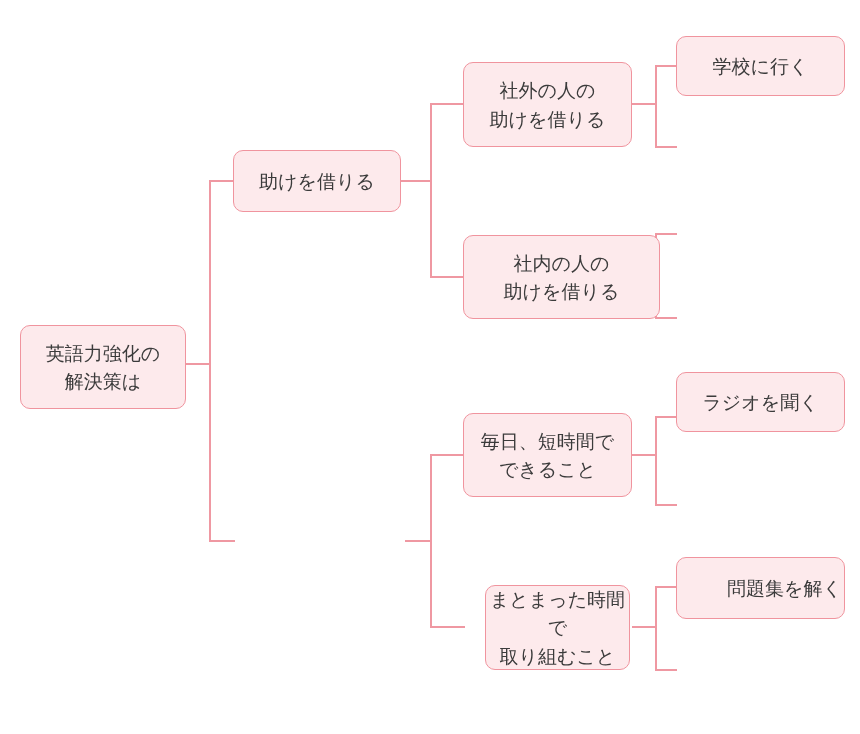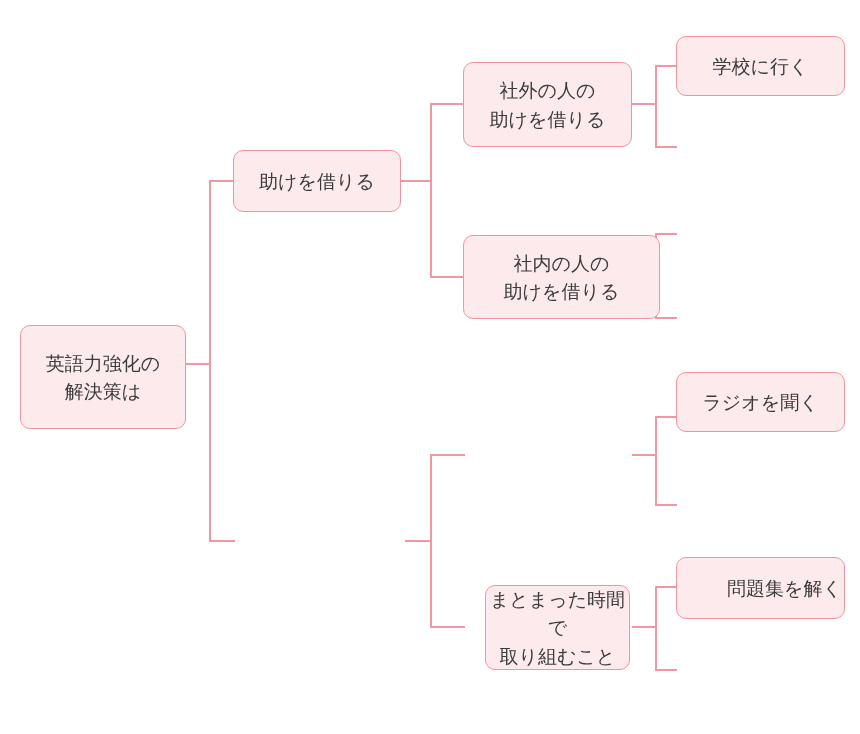--- a/index.html
+++ b/index.html
@@ -68,34 +68,36 @@
   <div class="line" style="left:632px; top:454px; width:24px; height:2px;"></div>
   <div class="line" style="left:655px; top:416px; width:2px; height:90px;"></div>
   <div class="line" style="left:655px; top:416px; width:22px; height:2px;"></div>
   <div class="line" style="left:655px; top:504px; width:22px; height:2px;"></div>
 
   <div class="line" style="left:632px; top:626px; width:24px; height:2px;"></div>
   <div class="line" style="left:655px; top:586px; width:2px; height:85px;"></div>
   <div class="line" style="left:655px; top:586px; width:22px; height:2px;"></div>
   <div class="line" style="left:655px; top:669px; width:22px; height:2px;"></div>
 
-  <div class="node" style="left:20px; top:325px; width:166px; height:104px;">英語力強化の
+  <div class="node" style="left:20px; top:325px; width:166px; height:84px;">英語力強化の
 解決策は</div>
 
   <div class="node" style="left:233px; top:150px; width:168px; height:62px;">助けを借りる</div>
 
   <div class="node" style="left:463px; top:62px; width:169px; height:85px;">社外の人の
 助けを借りる</div>
 
   <div class="node" style="left:676px; top:36px; width:169px; height:60px;">学校に行く</div>
 
   <div class="node" style="left:463px; top:235px; width:197px; height:84px;">社内の人の
 助けを借りる</div>
 
 
+  <div class="node" style="left:463px; top:413px; width:169px; height:84px;">毎日、短時間で
+できること</div>
 
   <div class="node" style="left:676px; top:372px; width:169px; height:60px;">ラジオを聞く</div>
 
   <div class="node" style="left:485px; top:585px; width:145px; height:85px;">まとまった時間で
 取り組むこと</div>
 
   <div class="node" style="left:676px; top:557px; width:169px; height:62px;padding-left:48px;">問題集を解く</div>
 
 </div>
 

